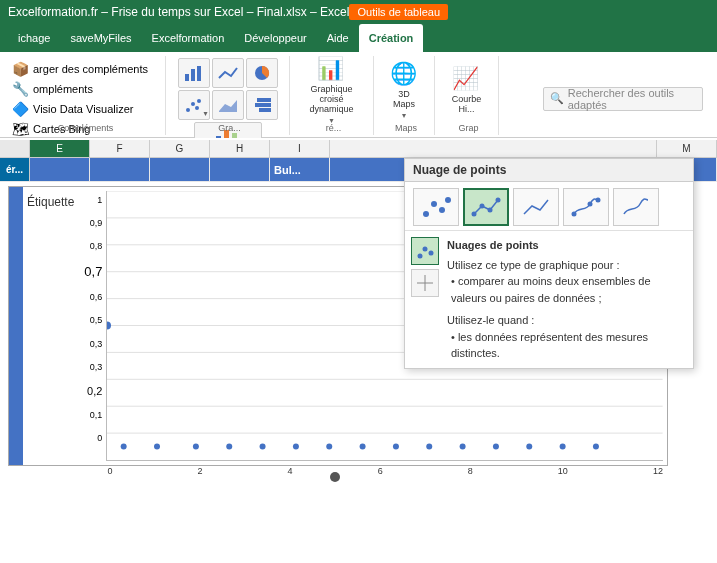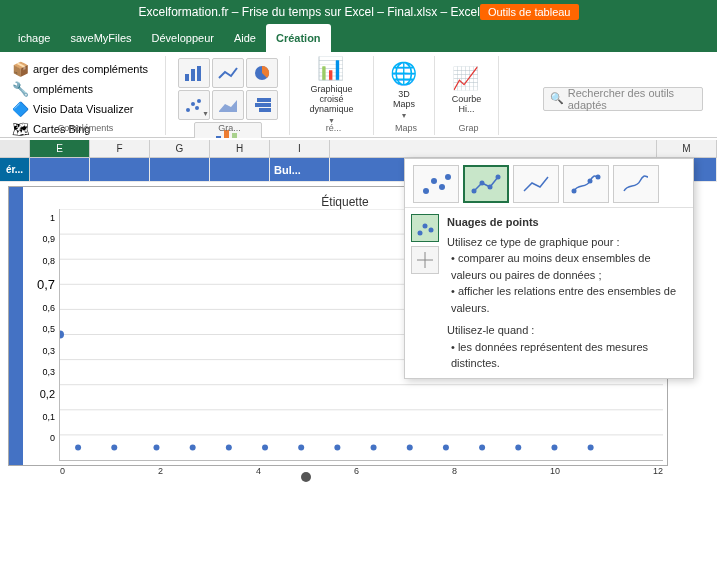--- a/index.html
+++ b/index.html
@@ -6,21 +6,21 @@
     body { width: 717px; height: 563px; overflow: hidden; background: #fff; position: relative; }
 
     
     .title-bar {
       background: #217346;
       color: #fff;
       font-size: 12px;
       padding: 4px 8px;
       display: flex;
       align-items: center;
-      justify-content: center;
+      justify-content: flex-start;
       height: 24px;
     }
     .title-bar-right { font-size: 11px; background: #ff6600; padding: 2px 8px; border-radius: 2px; }
 
     
     .ribbon-tabs {
       background: #217346;
       display: flex;
       height: 28px;
       align-items: flex-end;
@@ -278,20 +278,21 @@
 
 <div class="title-bar">
   <span>Excelformation.fr – Frise du temps sur Excel – Final.xlsx – Excel</span>
   <span class="title-bar-right">Outils de tableau</span>
 </div>
 
 <div class="ribbon-tabs-wrapper">
   <div class="ribbon-tabs">
     <div class="ribbon-tab">ichage</div>
     <div class="ribbon-tab">saveMyFiles</div>
+    <div class="ribbon-tab">Excelformation</div>
     <div class="ribbon-tab">Développeur</div>
     <div class="ribbon-tab">Aide</div>
     <div class="ribbon-tab active">Création</div>
   </div>
 </div>
 
 <div class="ribbon-body">
 
   <div class="ribbon-group" style="min-width:160px;">
     <div class="ribbon-group-content">
@@ -412,20 +413,23 @@
   <div style="flex:1; display:flex; align-items:center; justify-content:flex-end; padding-right:8px;">
     <div class="search-box">
       <span>🔍</span>
       <span style="color:#888;">Rechercher des outils adaptés</span>
     </div>
   </div>
 </div>
 
 <div class="nuage-popup">
 
+  <div class="nuage-header">
+    <span>Nuage de points</span>
+  </div>
   <div class="scatter-icons-row">
     <div class="scatter-icon">
       <svg width="36" height="30">
         <circle cx="8" cy="22" r="3" fill="#4472C4"></circle>
         <circle cx="16" cy="12" r="3" fill="#4472C4"></circle>
         <circle cx="24" cy="18" r="3" fill="#4472C4"></circle>
         <circle cx="30" cy="8" r="3" fill="#4472C4"></circle>
       </svg>
     </div>
     <div class="scatter-icon highlighted">
@@ -471,21 +475,20 @@
         <svg width="20" height="20">
           <line x1="2" y1="10" x2="18" y2="10" stroke="#888" stroke-width="1"></line>
           <line x1="10" y1="2" x2="10" y2="18" stroke="#888" stroke-width="1"></line>
         </svg>
       </div>
     </div>
     <div class="nuage-text-col">
       <div class="nuage-bold">Nuages de points</div>
       <div>Utilisez ce type de graphique pour :</div>
       <div style="padding-left:4px;">• comparer au moins deux ensembles de valeurs ou paires de données ;</div>
-      <div style="padding-left:4px;">• afficher les relations entre des ensembles de valeurs.</div>
       <div style="height:6px;"></div>
       <div>Utilisez-le quand :</div>
       <div style="padding-left:4px;">• les données représentent des mesures distinctes.</div>
     </div>
   </div>
 </div>
 
 <div style="position:relative; top:0; left:0; width:717px; height:355px; overflow:hidden; background:#fff; margin-top:0;">
 
   <div class="col-headers" style="margin-top:2px;">
@@ -507,21 +510,21 @@
     <div class="cell" style="background:#4472C4; min-width:60px;"></div>
     <div class="cell" style="background:#4472C4; min-width:60px; color:#fff; font-size:11px; font-weight:bold;">Bul...</div>
     <div class="cell" style="background:#4472C4; flex:1;"></div>
   </div>
 
   <div style="position:relative; width:660px; margin: 4px 8px 0 8px; background:#fff; border:1px solid #aaa; height:280px; display:flex;">
 
     <div class="left-band" style="position:relative; top:0; left:0; width:14px; height:100%; background:#4472C4; display:flex; align-items:center; justify-content:center;">
     </div>
 
-    <div style="flex:1; display:flex; flex-direction:column; padding:4px;">
+    <div style="flex:1; display:flex; flex-direction:row; padding:4px;">
       <div class="chart-title">Étiquette</div>
 
       <div style="display:flex; flex:1; gap:4px;">
 
         <div style="display:flex; flex-direction:column; justify-content:space-between; align-items:flex-end; width:28px; padding-bottom:18px; padding-top:4px;">
           <span style="font-size:9px;">1</span>
           <span style="font-size:9px;">0,9</span>
           <span style="font-size:9px;">0,8</span>
           <span style="font-size:13px;">0,7</span>
           <span style="font-size:9px;">0,6</span>

